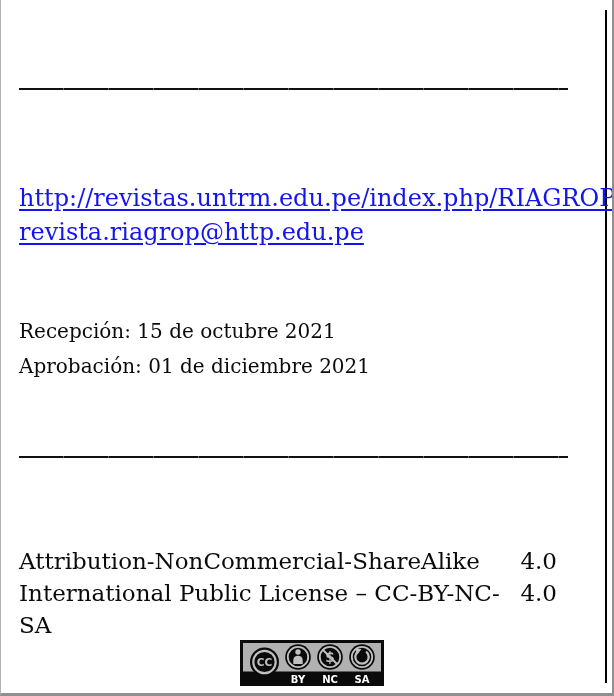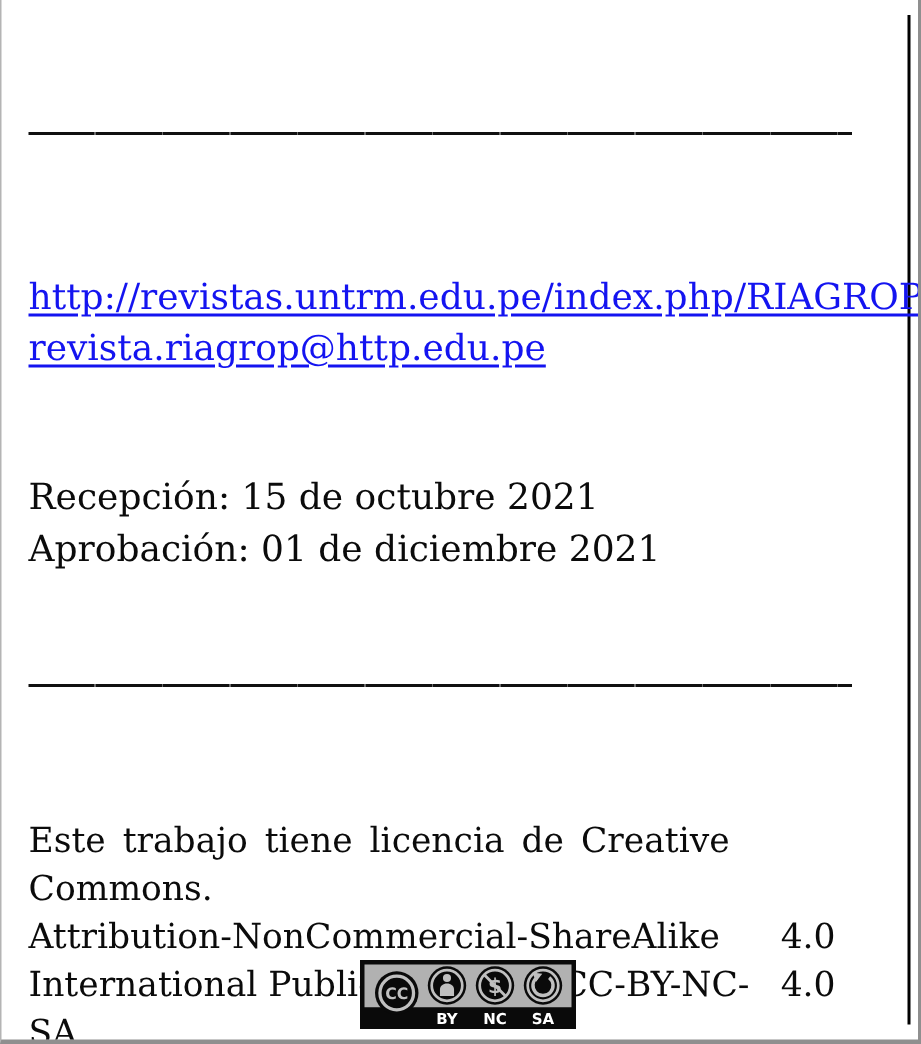--- a/index.html
+++ b/index.html
@@ -44,21 +44,21 @@
   .links a {
     display: block;
     color: #1414f0;
     text-decoration: underline;
     text-underline-offset: 3px;
   }
   .dates {
     position: absolute;
     left: 18px;
     top: 314px;
-    font-size: 24px;
+    font-size: 20px;
     line-height: 35px;
   }
   .license {
     position: absolute;
     left: 18px;
     top: 545px;
     width: 538px;
     font-size: 23px;
     line-height: 32px;
   }
@@ -96,21 +96,20 @@
   </div>
 
   <div class="dates">
     <div>Recepción: 15 de octubre 2021</div>
     <div>Aprobación: 01 de diciembre 2021</div>
   </div>
 
   <div class="divider divider-bottom"></div>
 
   <div class="license">
-    <div class="lic-line1">Este trabajo tiene licencia de Creative Commons.</div>
     <div class="lic-flex">
       <span>Attribution-NonCommercial-ShareAlike</span>
       <span>4.0</span>
     </div>
     <div class="lic-flex">
       <span>International Public License – CC-BY-NC-SA</span>
       <span>4.0</span>
     </div>
   </div>
 

